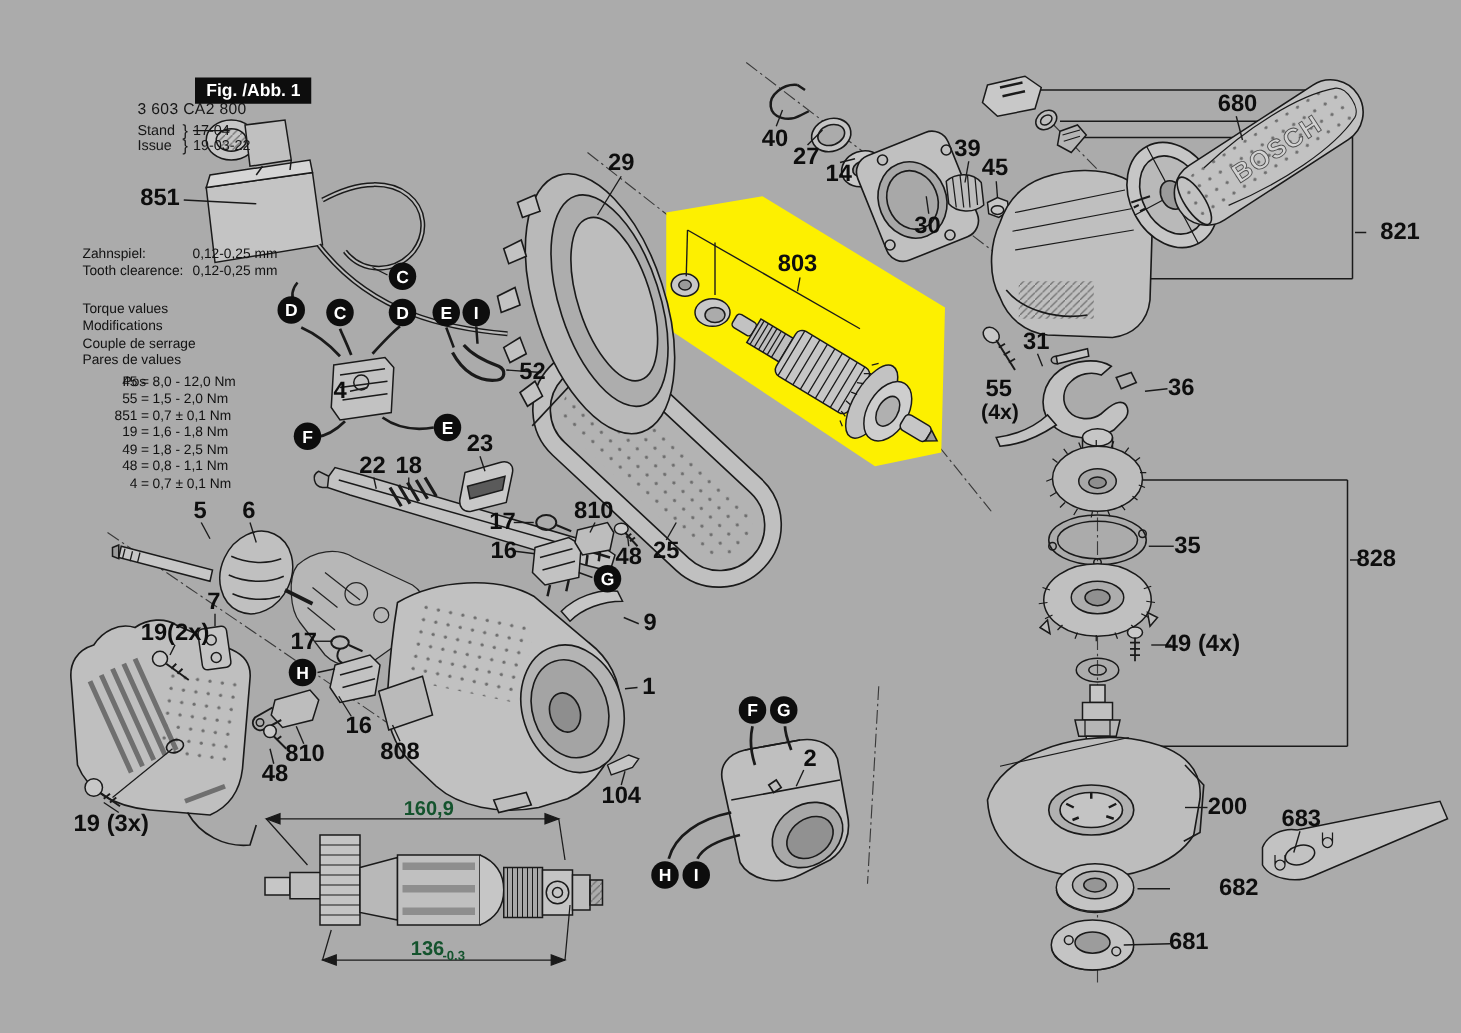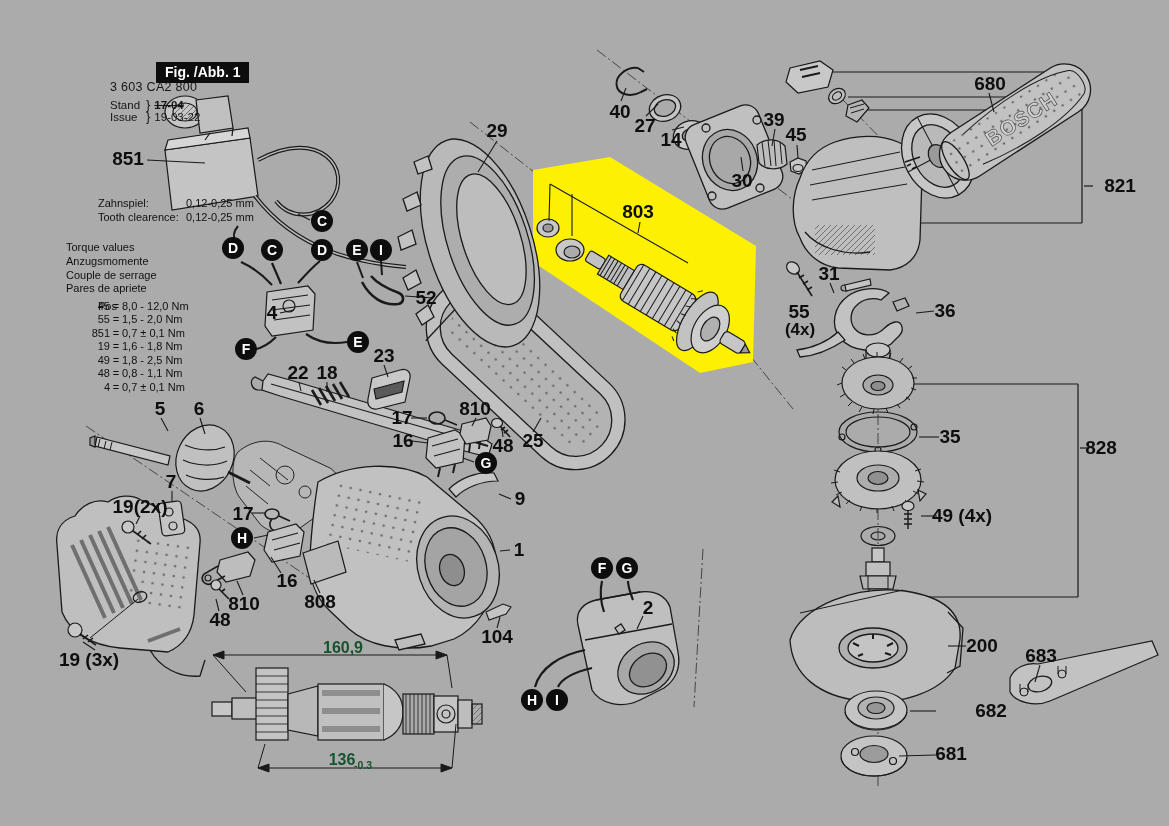--- a/index.html
+++ b/index.html
@@ -6,26 +6,26 @@
   #stage{position:relative;width:1169px;height:826px;background:#ababab;overflow:hidden;
          font-family:"Liberation Sans",sans-serif;color:#111;}
   #art{position:absolute;left:0;top:0;}
   .layer{position:absolute;left:0;top:0;width:100%;height:100%;pointer-events:none;}
   
   #hdr{position:absolute;left:55px;top:40px;font-size:12px;line-height:14px;color:#161616;}
   #pnum{font-size:12.5px;letter-spacing:.3px;margin-bottom:5px;}
   .hrow{display:flex;align-items:center;height:12px;font-size:11.5px;}
   .hlbl{width:36px;}
   .hbrace{font-size:13px;margin-right:4px;}
-  .strike{text-decoration:line-through;font-weight:bold;}
+  .strike{text-decoration:line-through;}
   #figbox{position:absolute;left:156px;top:62px;background:#0d0d0d;color:#fff;
           font-weight:bold;font-size:14px;padding:2px 9px 3px 9px;}
   
   #specs{position:absolute;left:66px;top:197px;font-size:11px;line-height:13.5px;}
-  .srow{display:flex;margin-left:32px;}
+  .srow{display:flex;}
   .slbl{width:88px;}
   #torque{position:absolute;left:66px;top:241px;font-size:11px;line-height:13.8px;}
   #torque .ttl{white-space:pre;}
   #tpos{position:absolute;left:0;top:59px;margin-left:32px;}
   .trows{margin-top:3.5px;margin-left:0;}
   .trow{display:flex;line-height:13.5px;}
   .tp{width:44px;text-align:right;}
   .te{width:12px;text-align:center;}
   .tv{white-space:pre;}
   
@@ -532,23 +532,23 @@
     </div>
       <div class="srow">
       <span class="slbl">Tooth clearence:</span>
         <span>0,12-0,25 mm</span>
     </div>
     </div>
 
   <div id="torque">
     <div>
         <div class="ttl">Torque values</div>
-        <div class="ttl">Anzugsmomente</div>
+        <div class="ttl">Modifications</div>
         <div class="ttl">Couple de serrage</div>
-        <div class="ttl">Pares de apriete</div>
+        <div class="ttl">Pares de values</div>
       </div>
     <div id="tpos">Pos</div>
     <div class="trows">
 
     <div class="trow">
         <span class="tp">45</span>
         <span class="te">=</span>
         <span class="tv">8,0 - 12,0 Nm</span>
       </div>
         <div class="trow">

